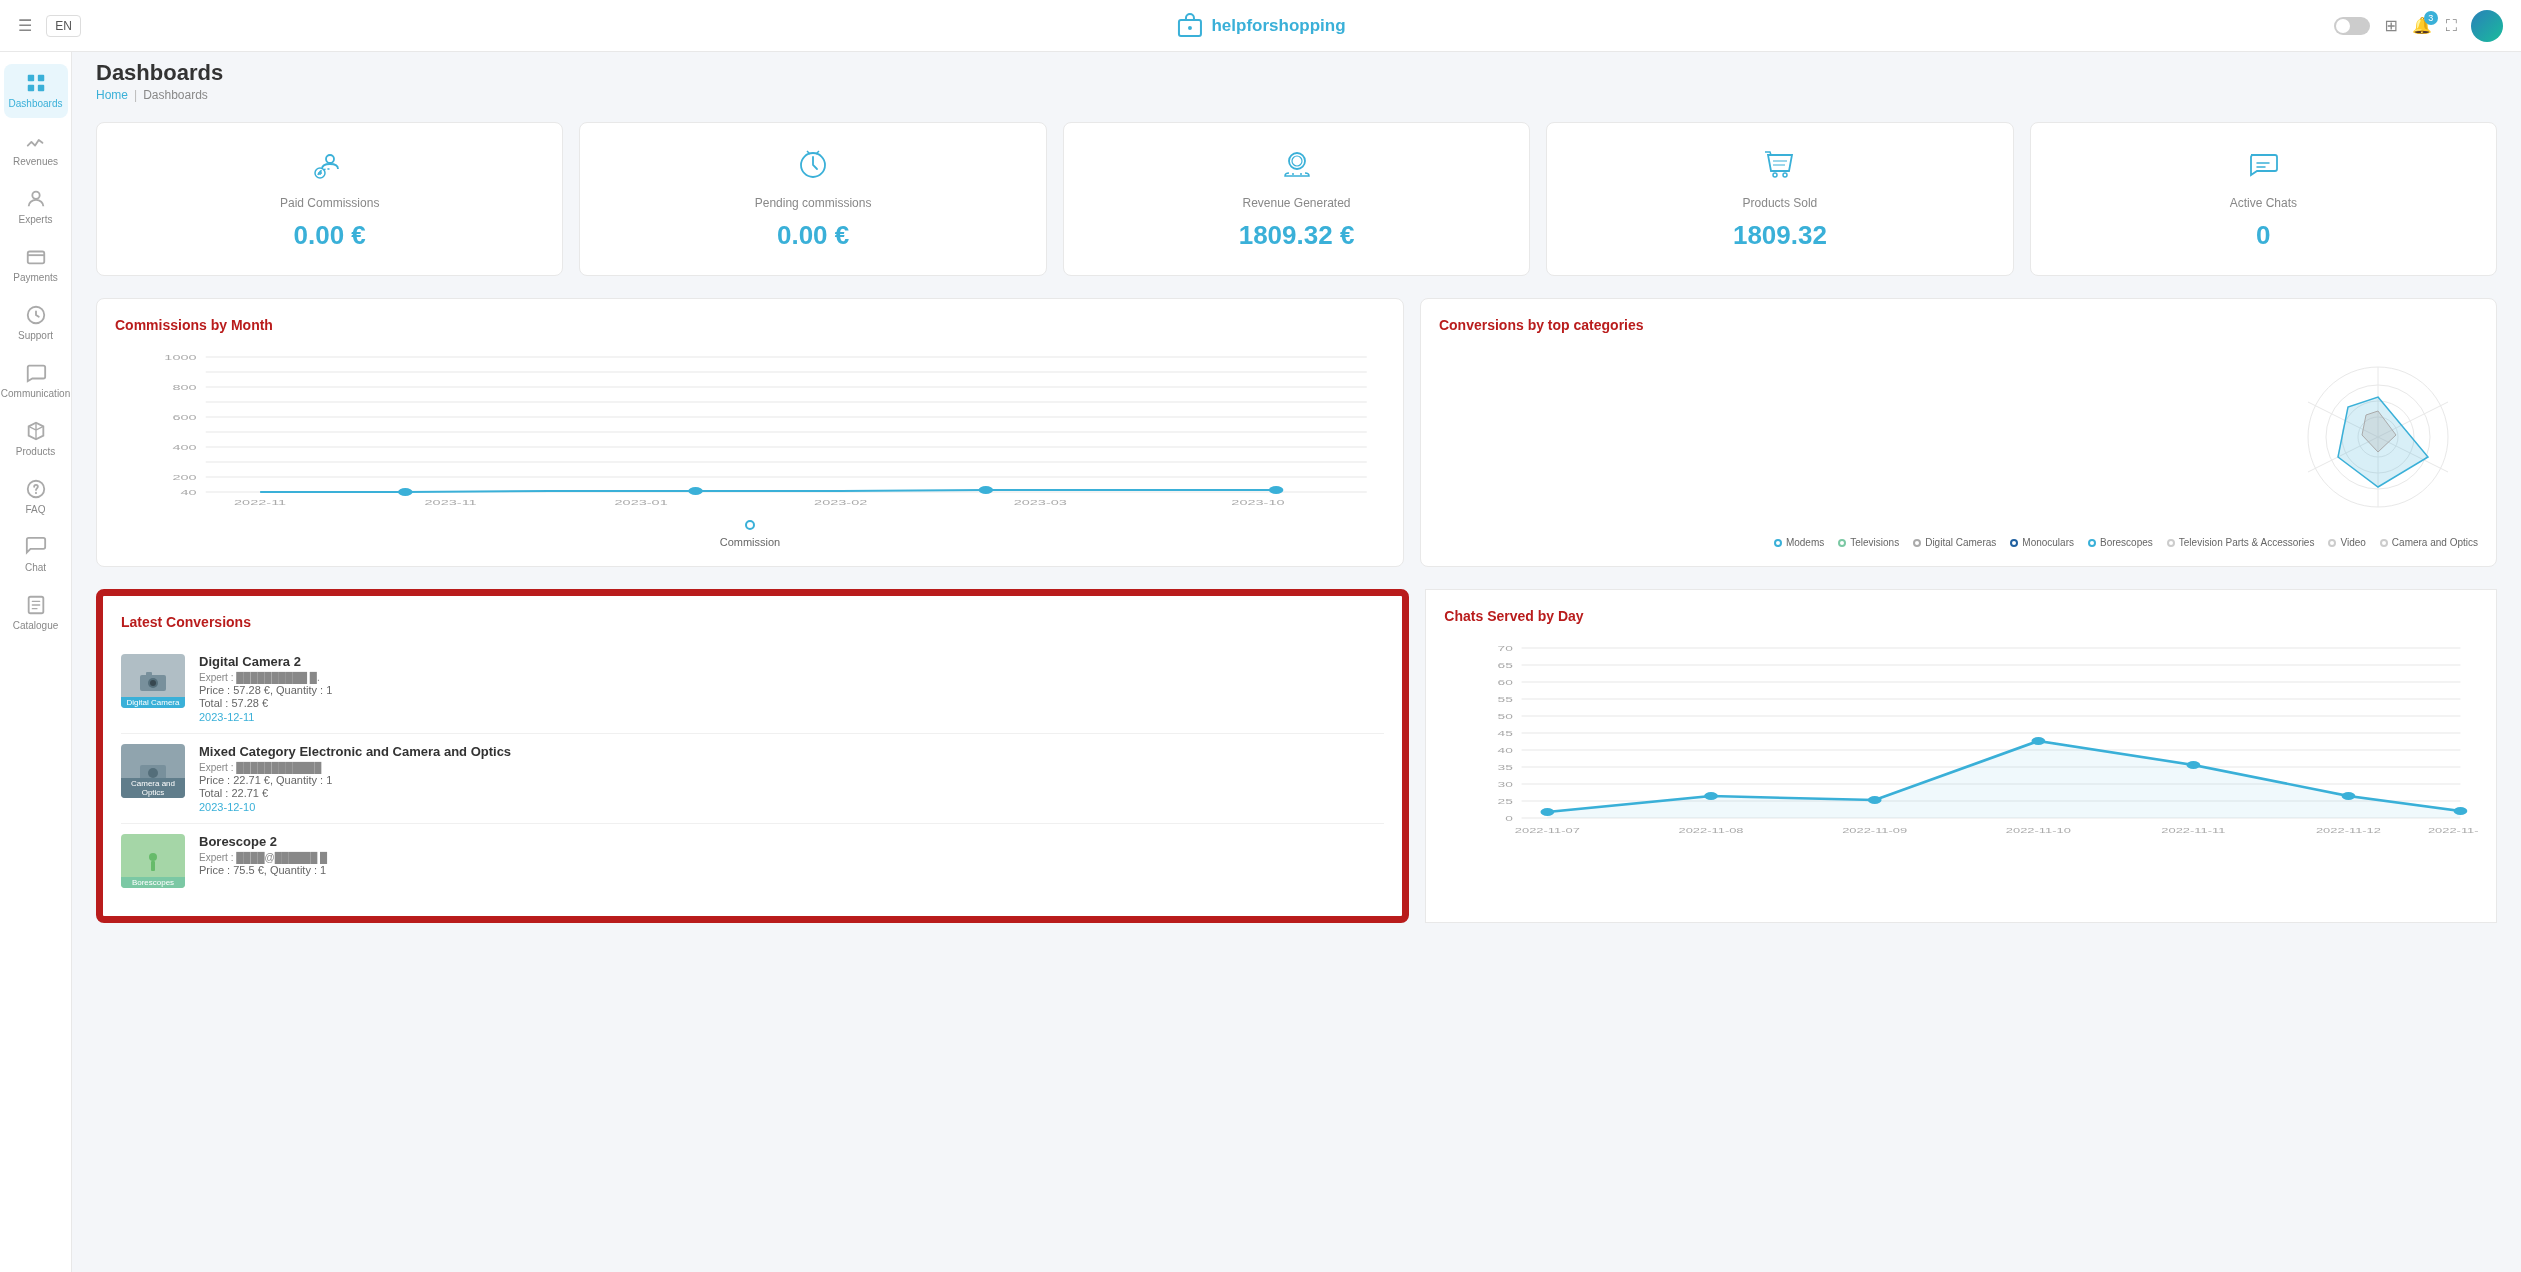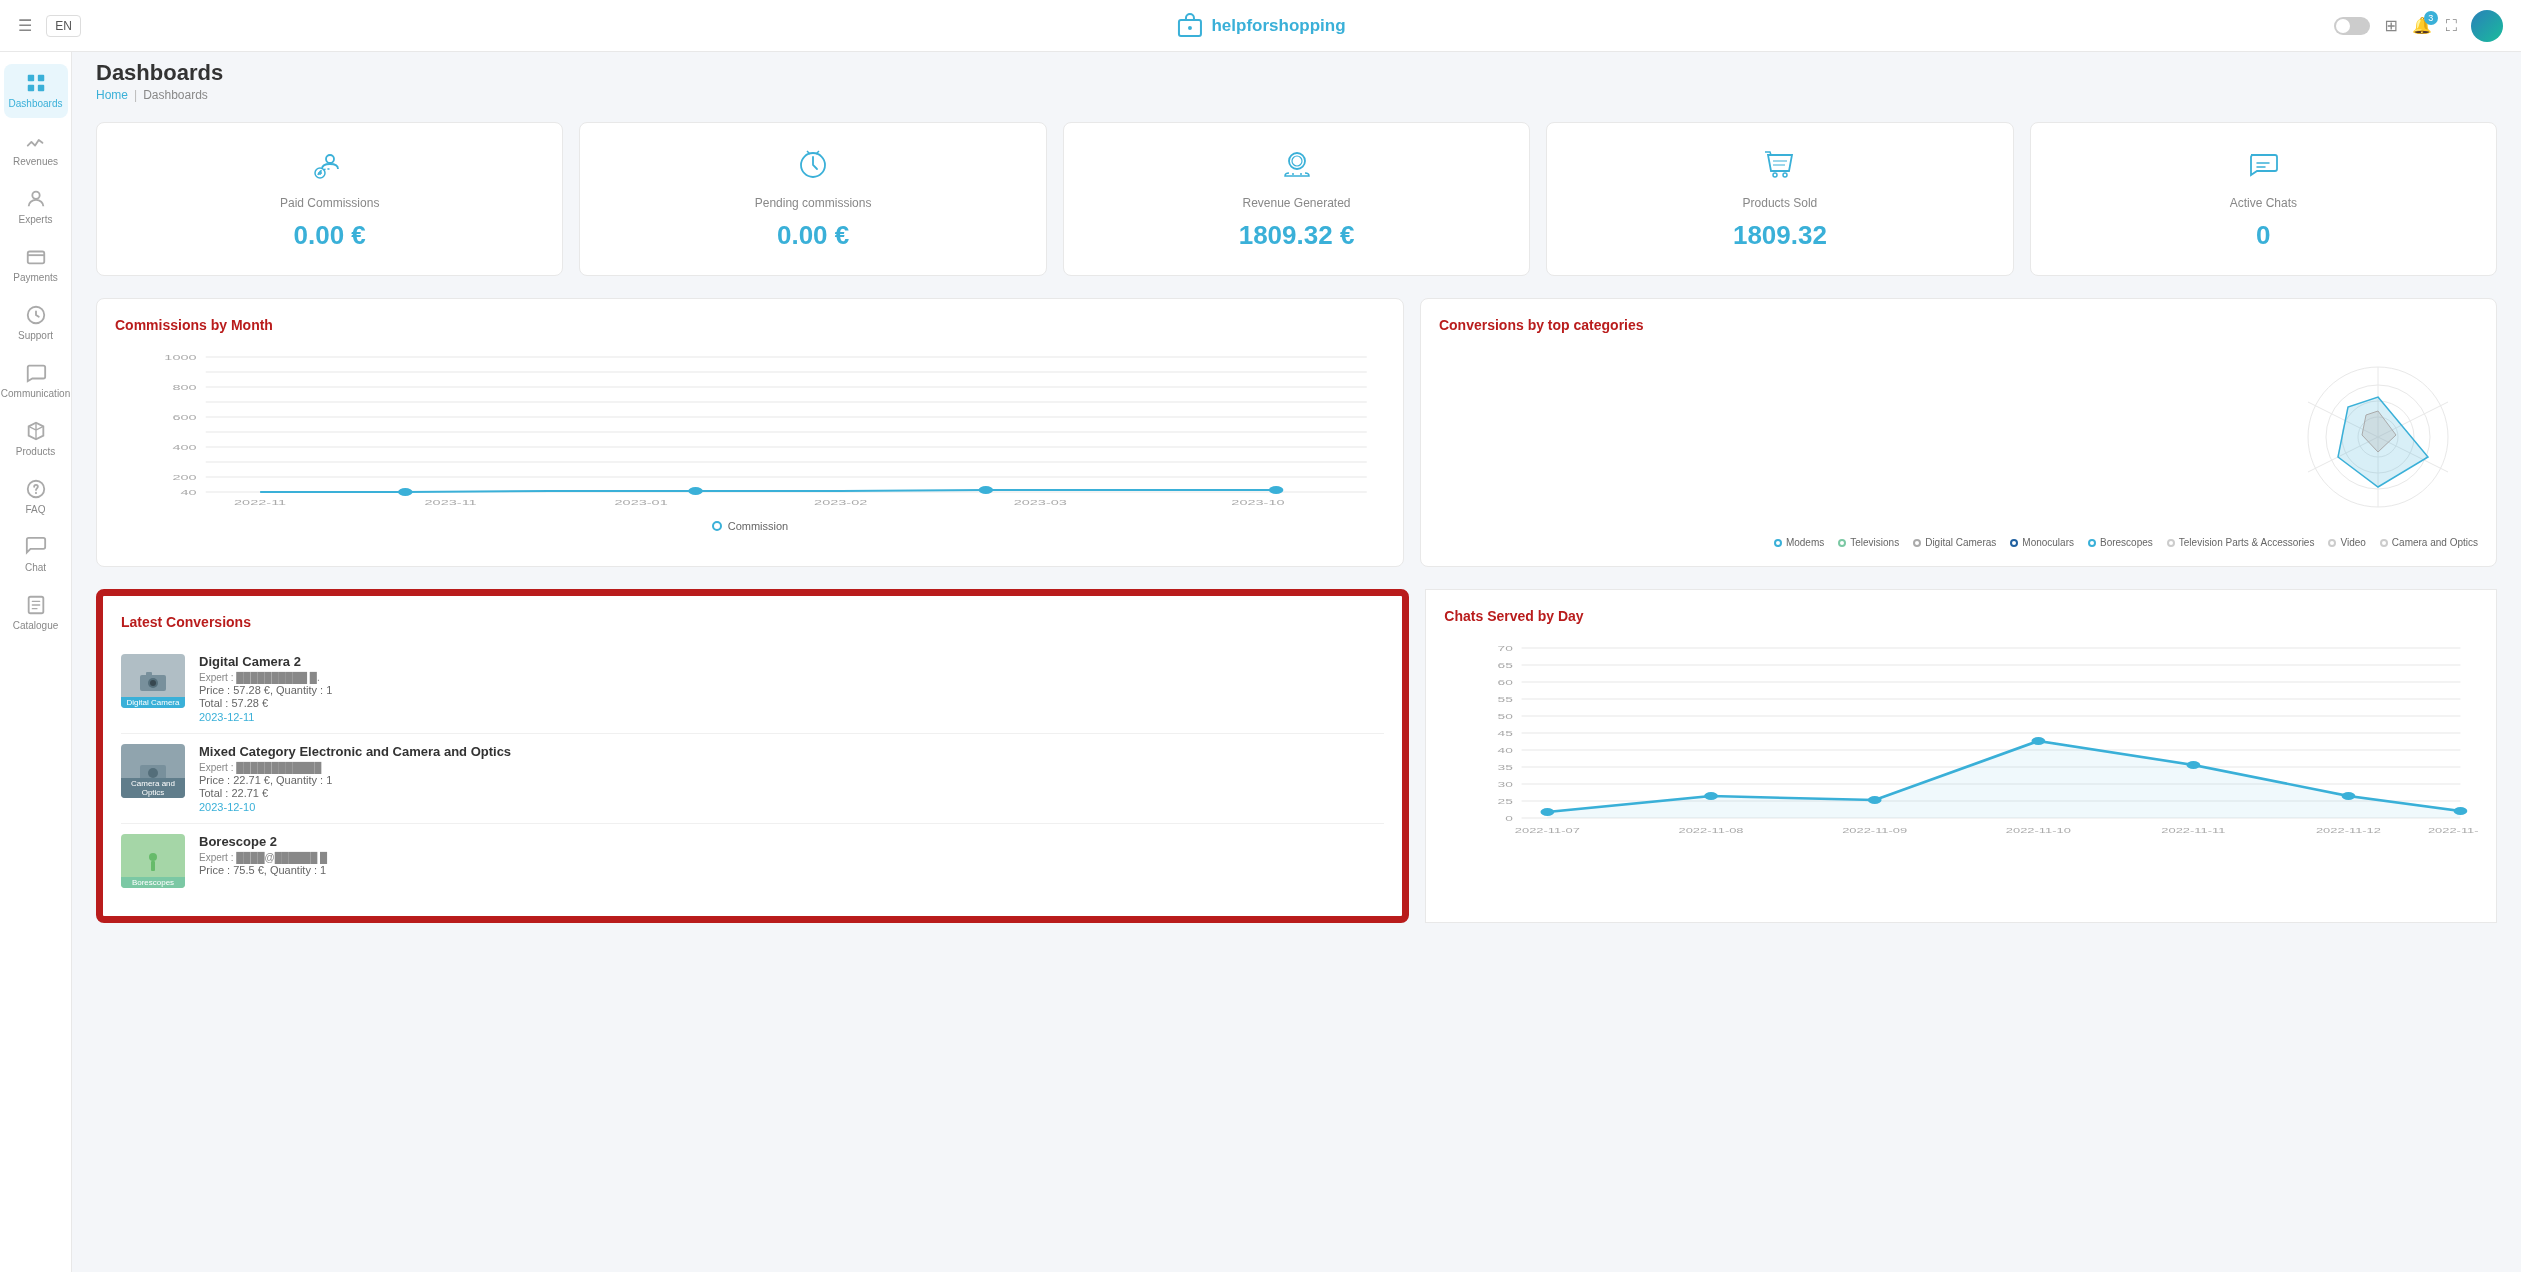--- a/index.html
+++ b/index.html
@@ -46,21 +46,21 @@
     .stat-card-label { font-size: 12px; color: #888; text-align: center; }
     .stat-card-value { font-size: 26px; font-weight: 600; color: #3ab0d8; }
 
     
     .charts-row { display: flex; gap: 16px; margin-bottom: 22px; }
     .chart-panel { background: #fff; border-radius: 8px; border: 1px solid #e8e8e8; padding: 18px; }
     .chart-panel.large { flex: 1.1; }
     .chart-panel.medium { flex: 0.9; }
     .chart-title { font-size: 14px; font-weight: 600; color: #b91c1c; margin-bottom: 14px; }
     .chart-area { width: 100%; height: 160px; }
-    .chart-legend { display: flex; align-items: center; gap: 6px; margin-top: 10px; justify-content: center; }
+    .chart-legend { display: flex; align-items: center; gap: 6px; margin-top: 10px; justify-content: center; flex-direction: column; }
     .legend-dot { width: 10px; height: 10px; border-radius: 50%; border: 2px solid #3ab0d8; background: #fff; }
     .legend-label { font-size: 11px; color: #666; }
 
     
     .radar-container { display: flex; flex-direction: column; align-items: flex-end; }
     .radar-svg { width: 200px; height: 180px; }
     .radar-legend { display: flex; flex-wrap: wrap; gap: 6px 14px; justify-content: center; margin-top: 10px; }
     .radar-legend-item { display: flex; align-items: center; gap: 4px; font-size: 10px; color: #666; }
     .radar-legend-dot { width: 8px; height: 8px; border-radius: 50%; border: 2px solid; }
 

